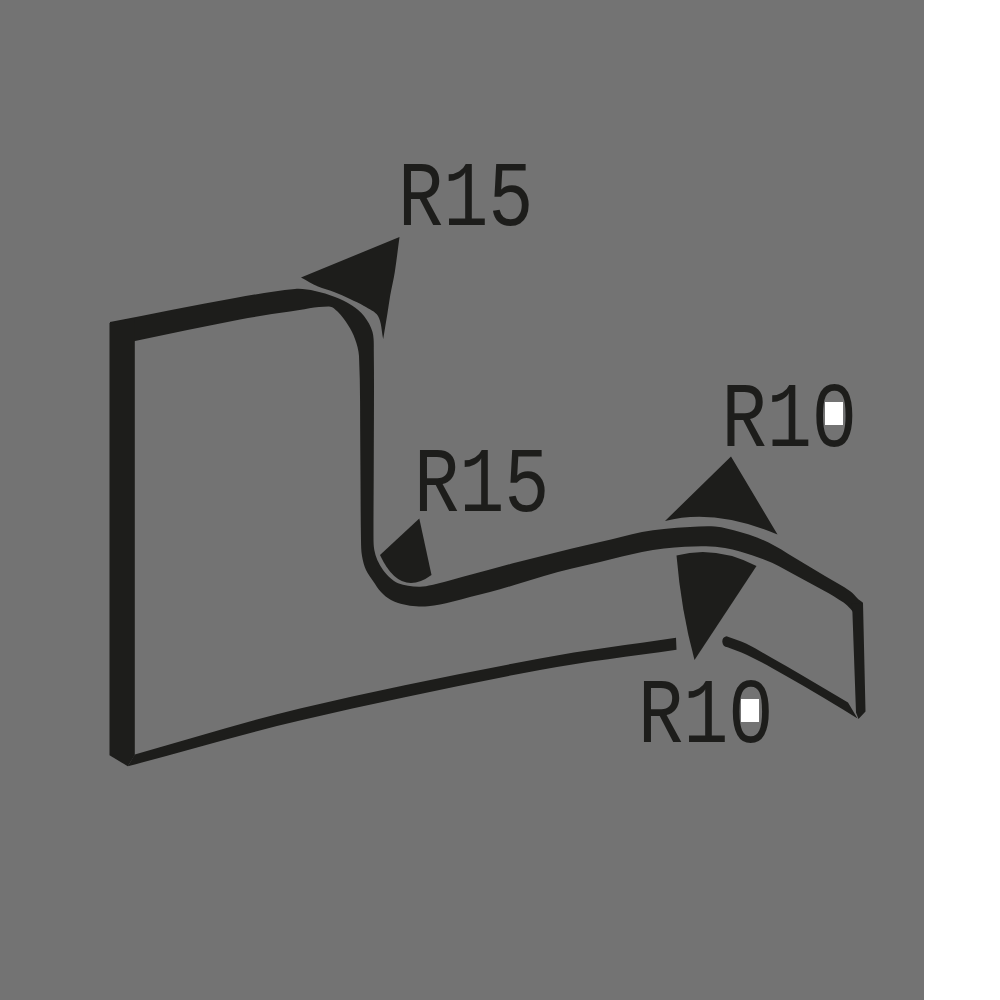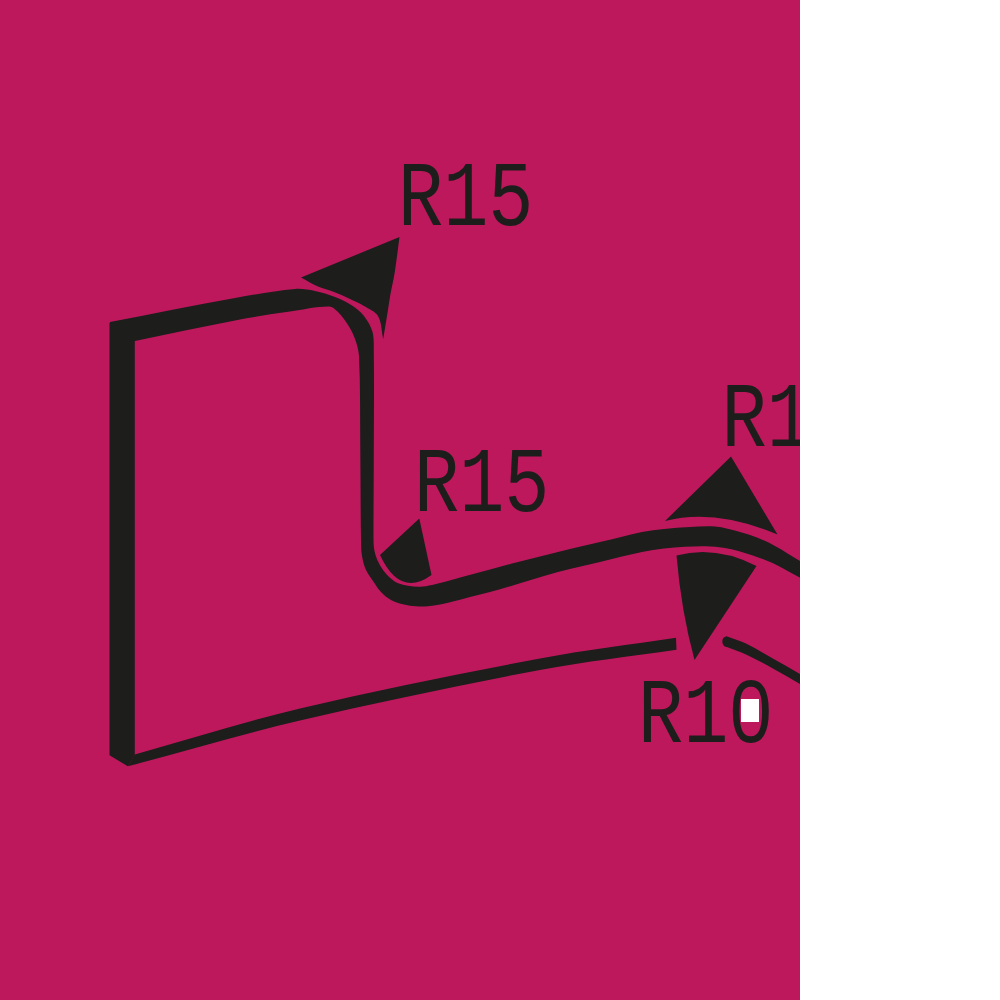--- a/index.html
+++ b/index.html
@@ -1,16 +1,16 @@
 <!DOCTYPE html>
 <html><head>
 <meta charset="utf-8">
 <style>
   html,body{margin:0;padding:0;background:#ffffff;}
-  .wrap{width:800px;height:1000px;position:relative;overflow:hidden;background:#be185d;}
+  .wrap{width:924px;height:1000px;position:relative;overflow:hidden;background:#737373;}
   svg{position:absolute;left:0;top:0;}
   text{font-family:"Liberation Mono",monospace;fill:#1d1d1b;}
 </style>
 </head>
 <body>
 <div class="wrap">
 <svg width="1000" height="1000" viewBox="0 0 1000 1000">
   <g fill="#1d1d1b" stroke="none">
     <path d="M 110 322 C 151.7 314.0, 193.2 305.4, 235.0 298.0 C 254.9 294.4, 275.0 290.8, 295.0 289.0 C 301.6 288.4, 308.5 289.7, 315.0 291.0 C 321.8 292.4, 328.5 294.5, 335.0 297.0 C 340.9 299.3, 346.7 302.1, 352.0 305.5 C 356.4 308.4, 360.8 311.9, 364.0 316.0 C 367.6 320.7, 370.9 326.3, 372.5 332.0 C 374.2 338.3, 373.7 345.3, 373.8 352.0 C 374.2 384.7, 373.9 417.3, 373.8 450.0 C 373.8 479.3, 373.4 508.7, 373.5 538.0 C 373.5 542.0, 373.6 546.1, 374.3 550.0 C 374.9 553.4, 375.9 556.8, 377.3 560.0 C 378.9 563.6, 380.9 567.1, 383.2 570.3 C 385.2 573.1, 387.7 575.8, 390.3 578.1 C 392.6 580.1, 395.3 582.1, 398.1 583.3 C 401.2 584.6, 404.7 585.3, 408.0 585.8 C 412.0 586.4, 416.0 586.9, 420.0 586.8 C 424.0 586.7, 428.0 585.8, 432.0 585.0 C 436.7 584.0, 441.4 582.7, 446.0 581.5 C 451.4 580.1, 456.7 578.5, 462.0 577.0 C 471.3 574.5, 480.7 572.0, 490.0 569.5 C 498.7 567.2, 507.3 564.8, 516.0 562.5 C 525.3 560.1, 534.7 557.8, 544.0 555.5 C 553.3 553.2, 562.6 550.7, 572.0 548.5 C 581.3 546.3, 590.7 544.3, 600.0 542.1 C 607.3 540.4, 614.7 538.6, 622.0 536.8 C 628.7 535.2, 635.3 533.3, 642.0 532.0 C 649.3 530.7, 656.6 529.8, 664.0 529.0 C 672.6 528.1, 681.3 527.4, 690.0 527.0 C 698.3 526.6, 706.8 525.7, 715.0 526.5 C 723.4 527.3, 731.8 529.7, 740.0 531.9 C 745.8 533.4, 751.5 535.3, 757.0 537.5 C 763.1 540.0, 769.2 542.8, 775.0 546.0 C 783.5 550.7, 791.7 556.0, 800.0 561.0 C 808.3 566.0, 816.7 571.0, 825.0 576.0 C 833.5 581.1, 842.5 585.7, 850.6 591.4 C 853.6 593.5, 855.7 596.7, 858.3 599.3 L 862.8 602.5 L 863 609 L 853.5 612.5 L 850.6 608.9 C 848.3 606.8, 846.2 604.4, 843.6 602.6 C 837.2 598.2, 830.4 594.3, 823.6 590.5 C 815.1 585.7, 806.4 581.2, 797.8 576.6 C 789.2 572.0, 780.9 566.6, 772.0 562.7 C 761.7 558.2, 750.8 554.9, 740.0 551.5 C 735.1 550.0, 730.1 548.8, 725.0 548.0 C 718.7 547.0, 712.3 546.5, 706.0 546.3 C 699.0 546.1, 692.0 546.4, 685.0 546.8 C 678.0 547.2, 671.0 547.7, 664.0 548.5 C 656.6 549.4, 649.3 550.6, 642.0 552.0 C 635.3 553.3, 628.6 554.9, 622.0 556.5 C 614.6 558.3, 607.4 560.2, 600.0 562.0 C 590.7 564.2, 581.3 566.2, 572.0 568.5 C 562.6 570.8, 553.3 573.3, 544.0 576.0 C 534.6 578.7, 525.4 581.7, 516.0 584.5 C 507.4 587.1, 498.7 589.6, 490.0 592.0 C 483.4 593.8, 476.7 595.3, 470.0 597.0 C 464.0 598.6, 458.0 600.3, 452.0 601.8 C 448.0 602.8, 444.0 603.7, 440.0 604.5 C 436.0 605.2, 432.0 606.0, 428.0 606.3 C 424.0 606.6, 420.0 606.6, 416.0 606.3 C 412.0 606.0, 407.9 605.5, 404.0 604.5 C 399.6 603.4, 395.0 602.2, 391.0 600.0 C 387.3 598.0, 383.9 595.1, 381.0 592.0 C 377.9 588.7, 375.6 584.7, 373.0 581.0 C 370.6 577.4, 367.7 573.9, 366.0 570.0 C 364.1 565.6, 362.8 560.8, 362.0 556.0 C 361.1 550.8, 361.1 545.3, 361.0 540.0 C 360.5 510.0, 360.6 480.0, 360.3 450.0 C 360.0 418.7, 360.5 387.2, 359.0 356.0 C 358.7 350.2, 356.9 344.4, 355.0 339.0 C 353.3 334.1, 350.8 329.4, 348.0 325.0 C 345.1 320.4, 341.9 315.8, 338.0 312.0 C 335.5 309.6, 332.4 306.5, 329.0 306.5 C 316.4 306.4, 303.0 309.7, 290.0 311.6 C 273.3 314.0, 256.6 316.4, 240.0 319.5 C 204.9 326.2, 170.0 333.8, 135.0 341.0 L 110 346 Z"></path>
     <path d="M 109.5 323 L 134.8 318 L 134.8 755 L 127.8 766.3 L 109.5 755.2 Z"></path>

